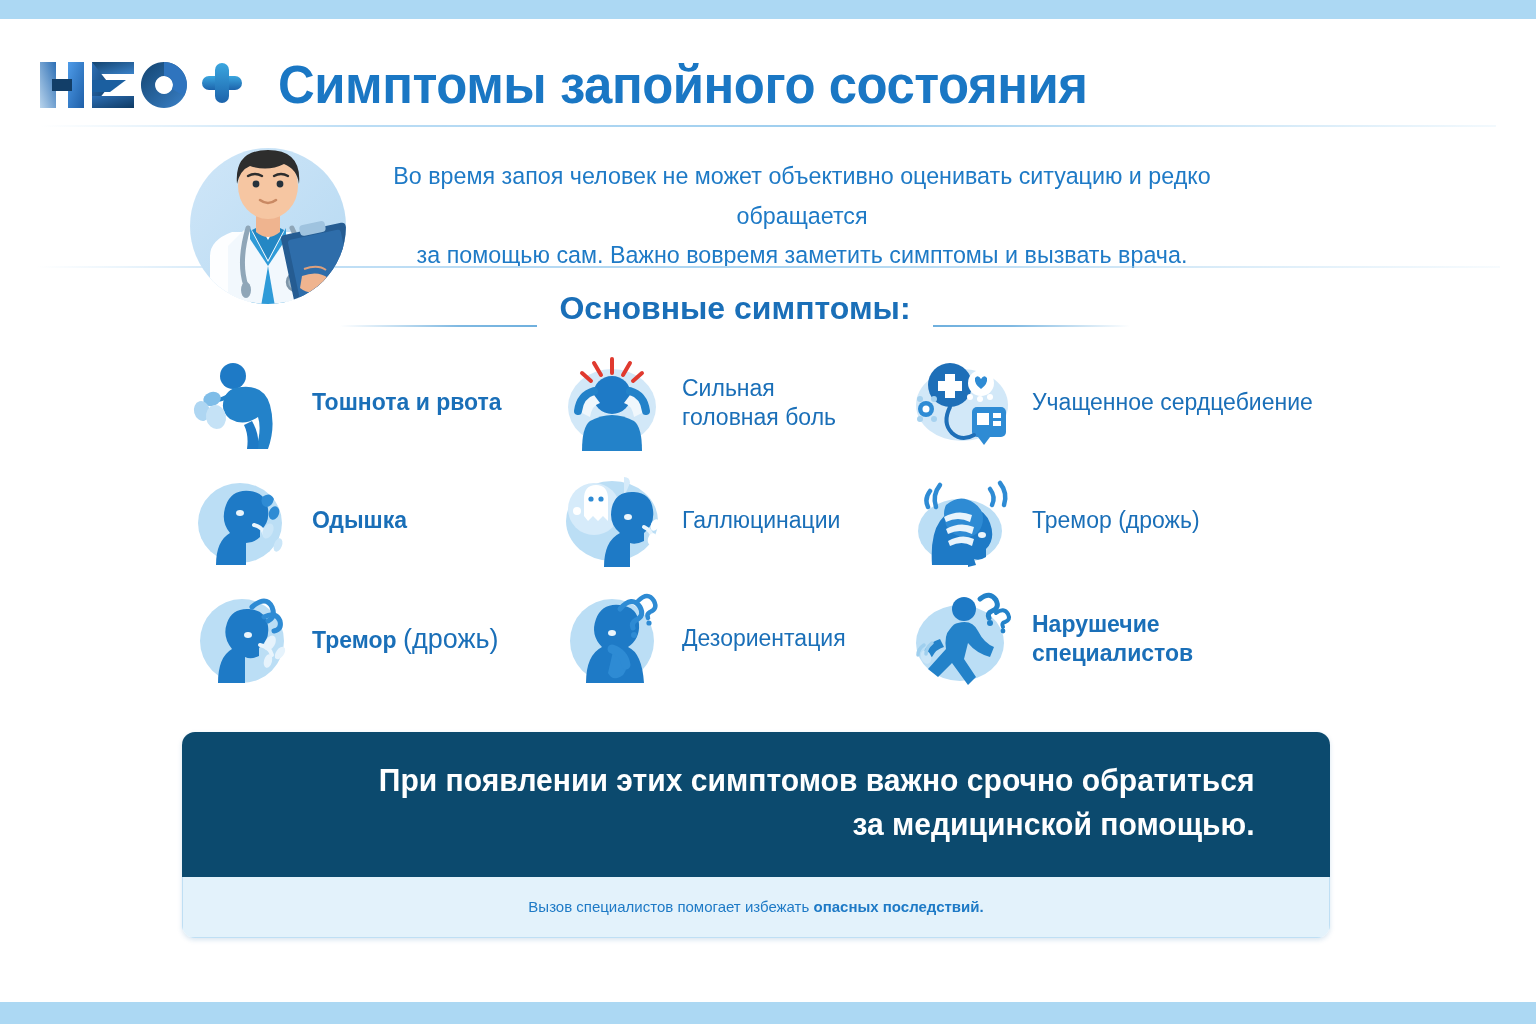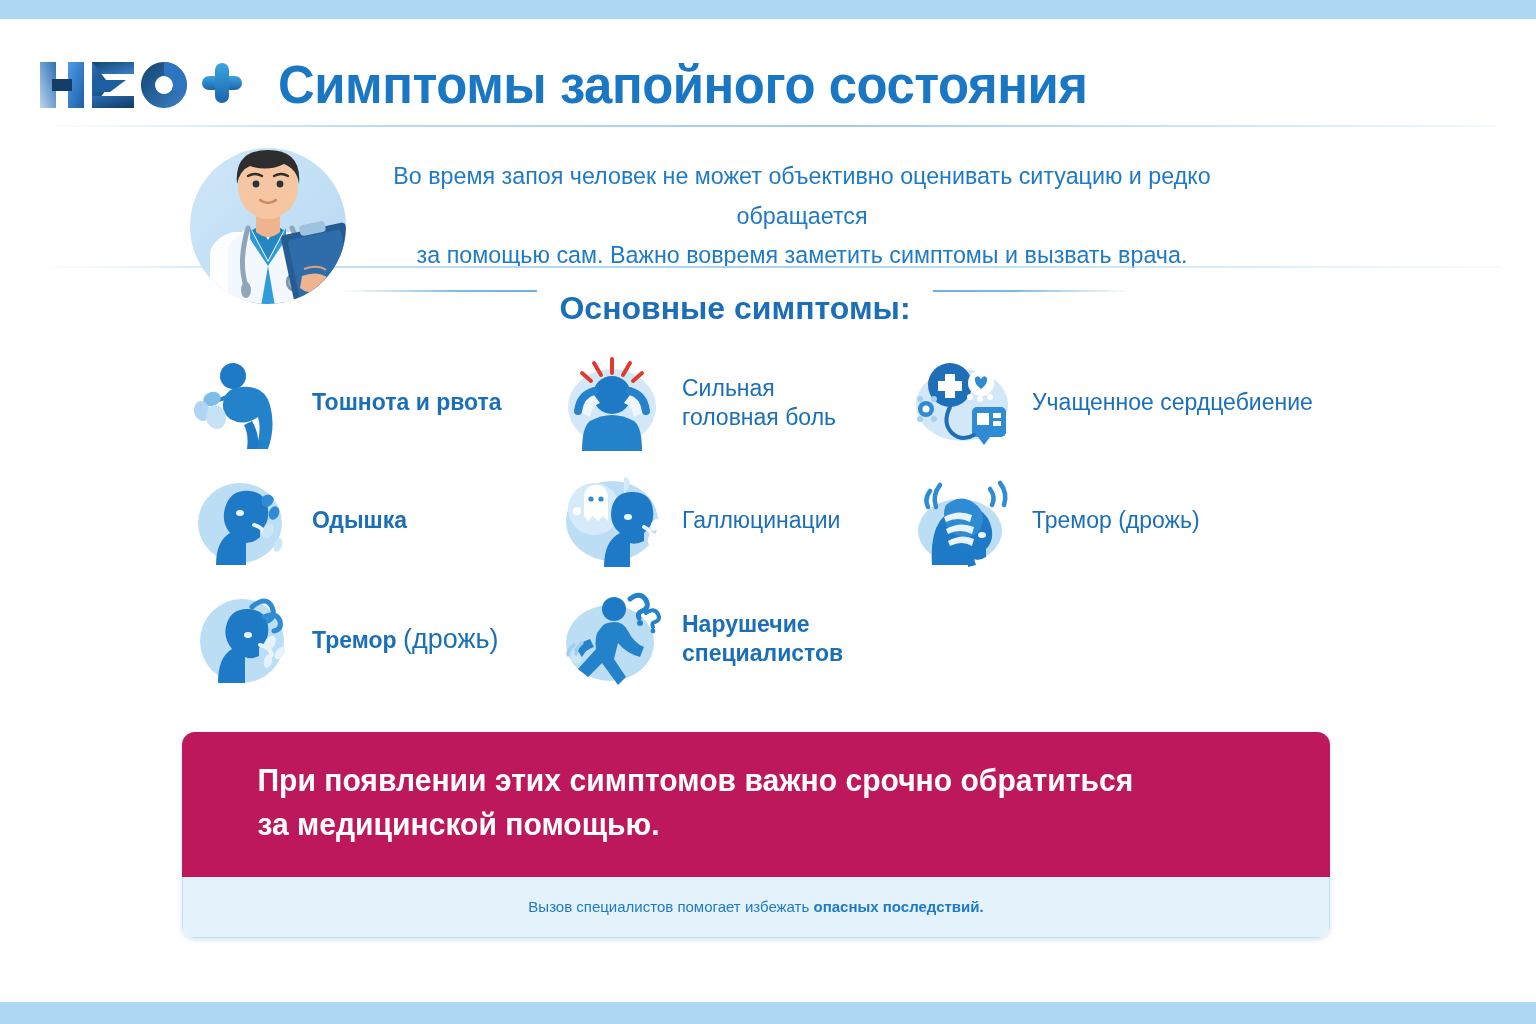--- a/index.html
+++ b/index.html
@@ -123,21 +123,21 @@
     z-index: 1;
   }
 
   
   .section-head {
     position: absolute;
     top: 290px;
     left: 340px;
     width: 790px;
     display: flex;
-    align-items: flex-start;
+    align-items: flex-end;
     gap: 22px;
   }
   .section-head .rule {
     flex: 1 1 auto;
     height: 2px;
     background: linear-gradient(to right, rgba(150,200,235,0) 0%, #7FB9E2 60%, #6FB0DE 100%);
   }
   .section-head .rule.right {
     background: linear-gradient(to left, rgba(150,200,235,0) 0%, #7FB9E2 60%, #6FB0DE 100%);
   }
@@ -189,23 +189,23 @@
   .callout {
     position: absolute;
     left: 182px;
     top: 732px;
     width: 1148px;
     border-radius: 13px;
     overflow: hidden;
     box-shadow: 0 2px 5px rgba(40,110,170,0.18);
   }
   .callout-main {
-    background: #be185d;
+    background: #0c4a6e;
     padding: 27px 60px 30px;
-    text-align: left;
+    text-align: right;
   }
   .callout-main .line {
     color: #ffffff;
     font-size: 31px;
     font-weight: bold;
     line-height: 1.42;
     font-family: "Liberation Sans", "DejaVu Sans", sans-serif;
     transform: scaleX(0.97);
   }
   .callout-foot {
@@ -488,20 +488,38 @@
           <ellipse cx="80" cy="56" rx="5" ry="8" fill="#E6F3FC" transform="rotate(30 80 56)"></ellipse>
           <ellipse cx="90" cy="66" rx="4" ry="7" fill="#E6F3FC" transform="rotate(35 90 66)"></ellipse>
           <ellipse cx="78" cy="74" rx="4" ry="7" fill="#E6F3FC" transform="rotate(15 78 74)"></ellipse>
         </svg>
       </div>
       <div class="sym-label bold">
         <span>Тремор </span><span class="lite">(дрожь)</span>
       </div>
     </div>
 
+    <div class="symptom">
+      <div class="sym-icon">
+        <svg width="108" height="104" viewBox="0 0 108 104">
+          <circle cx="52" cy="54" r="42" fill="#BBDEF5"></circle>
+          <path d="M26 96 q0 -28 16 -36 q-12 -12 -6 -28 q6 -16 24 -14 q18 2 19 19 q1 15 -11 23 q14 6 16 36 z" fill="#1E7AC6"></path>
+          <ellipse cx="52" cy="46" rx="4" ry="3" fill="#EAF5FC"></ellipse>
+          <path d="M54 60 q10 4 12 14 q2 12 -6 16 q-8 4 -12 -4" fill="#2E8BD4"></path>
+          <path d="M52 62 q12 4 14 16" stroke="#2E8BD4" stroke-width="9" fill="none" stroke-linecap="round"></path>
+          <path d="M60 22 q12 -14 20 -2 q5 9 -4 13 q-5 3 -3 8" stroke="#2E8BD4" stroke-width="5" fill="none" stroke-linecap="round"></path>
+          <circle cx="74" cy="48" r="3" fill="#2E8BD4"></circle>
+          <path d="M78 14 q10 -10 16 0 q4 8 -4 11 q-4 2 -2 6" stroke="#2E8BD4" stroke-width="4.5" fill="none" stroke-linecap="round"></path>
+          <circle cx="89" cy="36" r="2.6" fill="#2E8BD4"></circle>
+        </svg>
+      </div>
+      <div class="sym-label">
+        <span>Дезориентация</span>
+      </div>
+    </div>
 
     <div class="symptom">
       <div class="sym-icon">
         <svg width="108" height="104" viewBox="0 0 108 104">
           <ellipse cx="50" cy="56" rx="44" ry="38" fill="#BBDEF5"></ellipse>
           <circle cx="54" cy="22" r="12" fill="#1E7AC6"></circle>
           <path d="M48 36 q14 -4 20 8 q6 12 16 16 l-4 10 q-14 -4 -22 -14 l-4 16 l12 18 l-8 8 l-16 -22 l-14 14 l-10 -8 l18 -20 q-2 -14 4 -20 q4 -6 8 -6 z" fill="#2382C9"></path>
           <path d="M30 52 q-12 4 -16 12 l8 6 q4 -8 12 -10 z" fill="#2382C9"></path>
           <path d="M70 12 q10 -8 16 1 q4 8 -4 11 q-5 2 -3 7" stroke="#2382C9" stroke-width="5" fill="none" stroke-linecap="round"></path>
           <circle cx="80" cy="36" r="3" fill="#2382C9"></circle>

